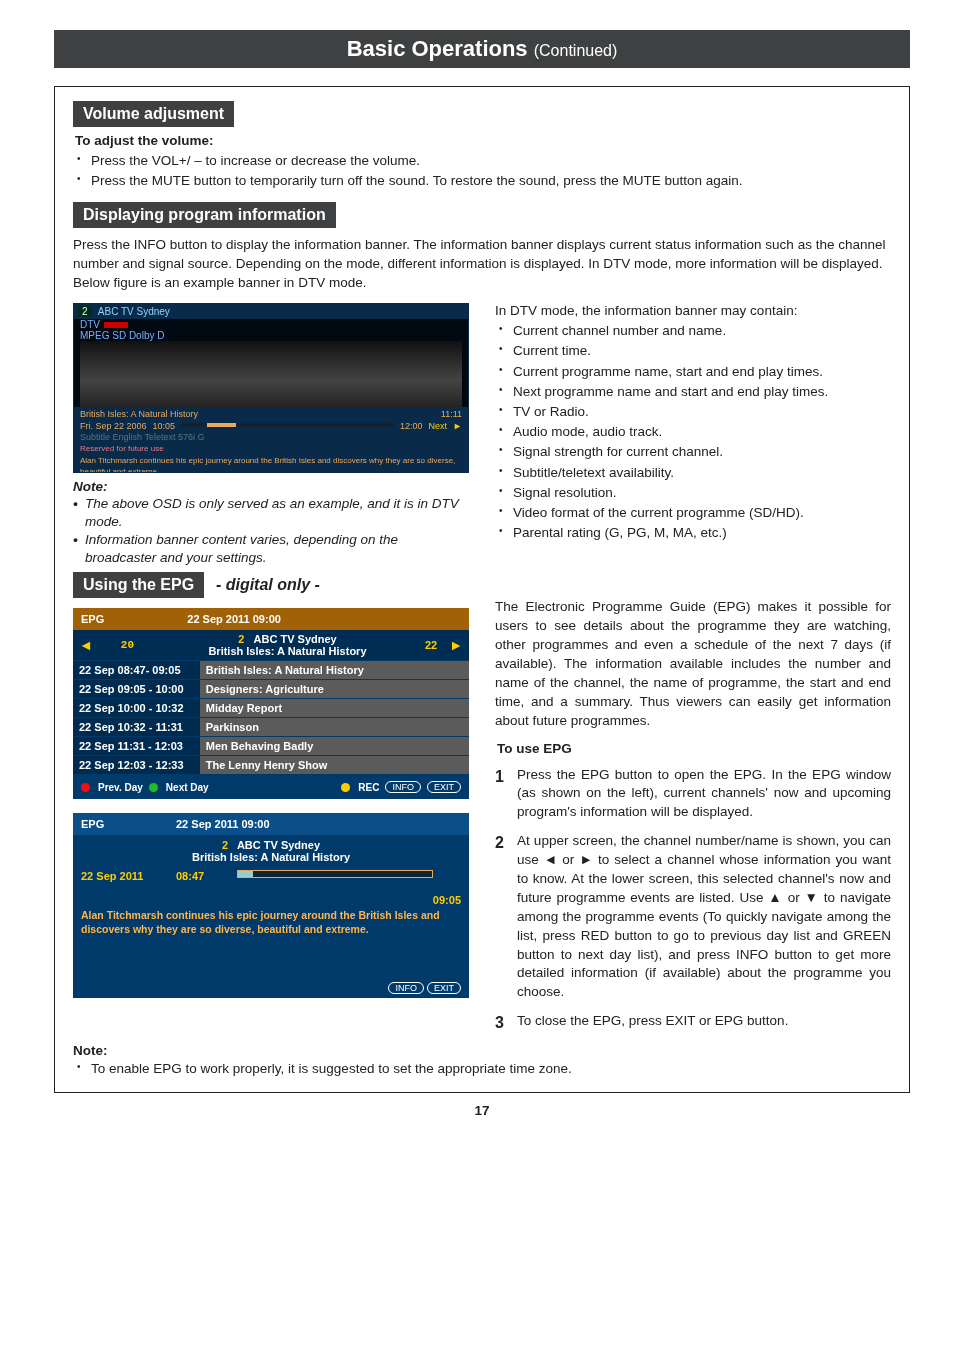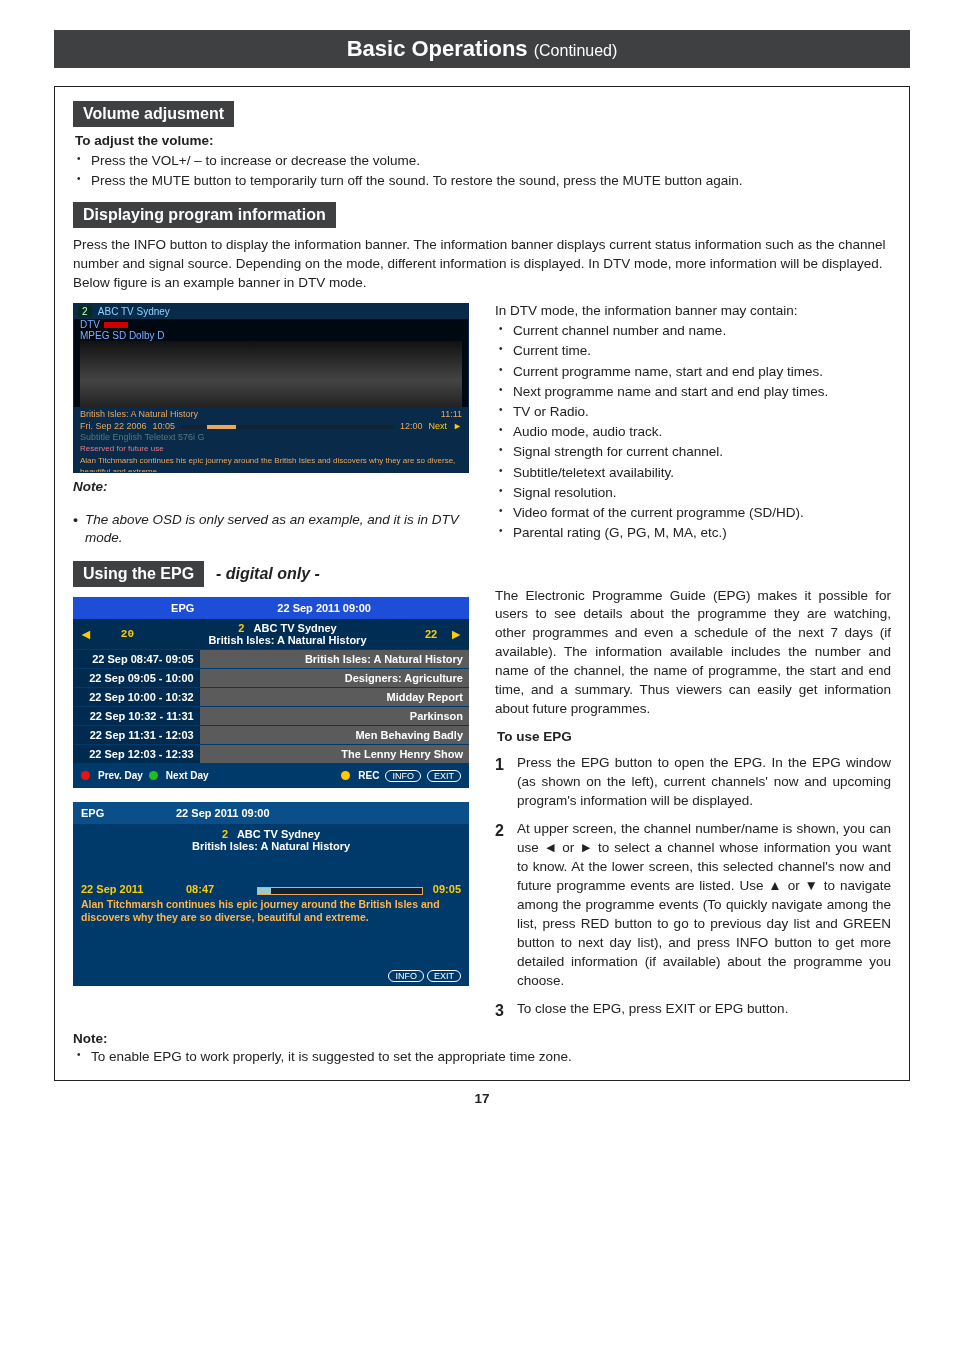--- a/index.html
+++ b/index.html
@@ -9,58 +9,58 @@
   .header-bar .sub { font-size: 16px; }
   .main-box { border: 1px solid #222; padding: 14px 18px 12px 18px; }
   .section-tag { display: inline-block; background: #3f4041; color: #fff; font-weight: bold; padding: 4px 10px; font-size: 16px; }
   .sub-head { font-weight: bold; margin: 6px 0 4px 2px; }
   ul.bul { list-style: none; padding-left: 4px; margin-bottom: 12px; }
   ul.bul li { position: relative; padding-left: 14px; margin: 2px 0; line-height: 1.35; }
   ul.bul li::before { content: "•"; position: absolute; left: 0; top: 0; font-size: 10px; color: #222; }
   .two-col { display: flex; gap: 26px; margin-top: 8px; }
   .col-l, .col-r { flex: 1 1 50%; }
   .note-lbl { font-weight: bold; font-style: italic; margin-top: 6px; }
-  .note-item { font-style: italic; position: relative; padding-left: 12px; line-height: 1.3; margin-top:17px; }
+  .note-item { font-style: italic; position: relative; padding-left: 12px; line-height: 1.3; margin-top:1px; }
   .note-item::before { content: "•"; position: absolute; left: 0; top: 0; font-weight: bold; }
   .info-banner { width: 100%; height: 170px; background:#000911; border:1px solid #0a2a4a; position:relative; overflow:hidden; font-family: Arial; }
   .info-banner .top { background:#0a2a4a; color:#8bd4ff; font-size:10px; padding:2px 4px; }
   .info-banner .top .num { display:inline-block; background:#062a1b; color:#cfe; padding:0 4px; margin-right:4px; }
   .info-banner .tags { color:#7ab0ff; font-size:10px; padding-left:6px; }
   .info-banner .tags .red { display:inline-block; width:24px; height:6px; background:#c00; margin-left:4px; vertical-align:middle; }
   .info-banner .scene { height:66px; background:linear-gradient(#111,#444 60%,#222); margin:0 6px; }
   .info-banner .bot { background:#0a2a4a; color:#eca85a; font-size:9px; padding:2px 6px 4px 6px; line-height:1.3; }
   .info-banner .bot .row1 { display:flex; justify-content:space-between; }
   .info-banner .bot .bar { height:4px; background:#123; margin:2px 0; position:relative; }
   .info-banner .bot .bar .fill { position:absolute; left:12%; right:74%; top:0; bottom:0; background:#eca85a; }
   .info-banner .bot small { color:#e78; font-size:8px; display:block; }
   .info-banner .bot .desc { color:#eca85a; font-size:8px; }
   .info-banner .bot .muted { color:#577; }
 
   .digital { font-style: italic; font-weight: bold; margin-left: 8px; font-size: 16px;}
   .epg-box { background:#003a6b; color:#fff; font-size:11px; margin-top:10px; }
-  .epg-box .epg-head { background:#1d4ed8; padding:5px 8px; font-weight:bold;text-align:center; }
+  .epg-box .epg-head { background:#a16207; padding:5px 8px; font-weight:bold; }
   .epg-box .epg-cur { background:#002d53; display:flex; align-items:center; padding:3px 6px; font-size:11px;}
   .epg-box .epg-cur .arrow { color:#fc0; font-weight:bold; font-size:14px; }
   .epg-box .epg-cur .ch1, .epg-box .epg-cur .ch3 { color:#fc0; font-weight:bold; }
   .epg-box .epg-cur .mid { flex:1; text-align:center; }
-  .epg-box table { width:100%; border-collapse: separate; border-spacing:0 1px;text-align:right; }
+  .epg-box table { width:100%; border-collapse: separate; border-spacing:0 1px; }
   .epg-box td { padding:3px 6px; vertical-align: middle;}
   .epg-box td.time { background:#002b50; width:32%; font-weight:bold;}
   .epg-box td.prog { background:#5b5b5b; font-weight:bold;}
   .epg-box .foot { display:flex; align-items:center; gap:6px; padding:6px 8px; font-size:10px; background:#003a6b;}
   .dot { display:inline-block; width:9px; height:9px; border-radius:50%; vertical-align:middle; margin-right:2px; }
   .dot-r { background:#e11; } .dot-g { background:#2b2; } .dot-y { background:#fc0; }
   .pill { display:inline-block; border:1px solid #fff; border-radius:8px; padding:0 6px; font-size:9px; }
 
   .epg-detail { background:#003a6b; color:#fff; margin-top:14px; font-size:11px; }
   .epg-detail .head { background:#0a4f8a; padding:5px 8px; font-weight:bold; display:flex; }
   .epg-detail .head span:first-child { width:25%; }
   .epg-detail .cur { padding:4px 8px; text-align:center; font-weight:bold; background:#003a6b; }
   .epg-detail .cur .y { color:#fc0; }
-  .epg-detail .row2 { display:flex; padding:3px 8px; align-items:flex-end; gap:10px;}
+  .epg-detail .row2 { display:flex; padding:3px 8px; align-items:flex-start; }
   .epg-detail .row2 .y { color:#fc0; font-weight:bold; width:25%; }
   .epg-detail .row2 .y2 { color:#fc0; font-weight:bold; width:16%; }
   .epg-detail .row2 .bar { flex:1; height:8px; background:#123; border:1px solid #eca85a; position:relative;}
   .epg-detail .row2 .bar .fill { position:absolute; left:0; width:8%; top:0; bottom:0; background:#9cc;}
   .epg-detail .row2 .end { color:#fc0; font-weight:bold;margin-top:24px; }
   .epg-detail .desc { padding:0 8px 40px 8px; color:#ffb54a; font-weight:bold; font-size:10.5px; line-height:1.3;}
   .epg-detail .foot { text-align:right; padding:4px 8px; }
 
   .step { display:flex; gap:8px; margin-top:10px; line-height:1.4;}
   .step .num { font-weight:bold; font-size:16px; color:#222; width:14px; text-align:left;}
@@ -104,38 +104,39 @@
           <div class="tags">
             <span>DTV</span><span class="red"></span><br>
             <span>MPEG SD Dolby D</span>
           </div>
           <div class="scene"></div>
           <div class="bot">
             <div class="row1">
               <span>British Isles: A Natural History</span>
               <span>11:11</span>
             </div>
-            <div style="display:flex; gap:6px; align-items:center;">
+            <div style="display:flex; gap:6px; ">
               <span>Fri. Sep 22 2006</span>
               <span>10:05</span>
               <div class="bar" style="flex:1;">
                   <div class="fill"></div>
                 </div>
               <span>12:00</span>
               <span style="color:#fc0;">Next</span>
               <span style="color:#fc0;">►</span>
             </div>
             <span class="muted">Subtitle   English   Teletext   576i   G</span>
             <small>Reserved for future use</small>
             <span class="desc">Alan Titchmarsh continues his epic journey around the British Isles and discovers why they are so diverse, beautiful and extreme.</span>
           </div>
         </div>
 
         <div class="note-lbl">Note:</div>
         <div class="note-item">The above OSD is only served as an example, and it is in DTV mode.</div>
+        <div class="note-item">Information banner content varies, depending on the broadcaster and your settings.</div>
       </div>
 
       <div class="col-r">
         <p>In DTV mode, the information banner may contain:</p>
         <ul class="bul" style="margin-top:4px;">
           <li>Current channel number and name.</li>
           <li>Current time.</li>
           <li>Current programme name, start and end play times.</li>
           <li>Next programme name and start and end play times.</li>
           <li>TV or Radio.</li>

